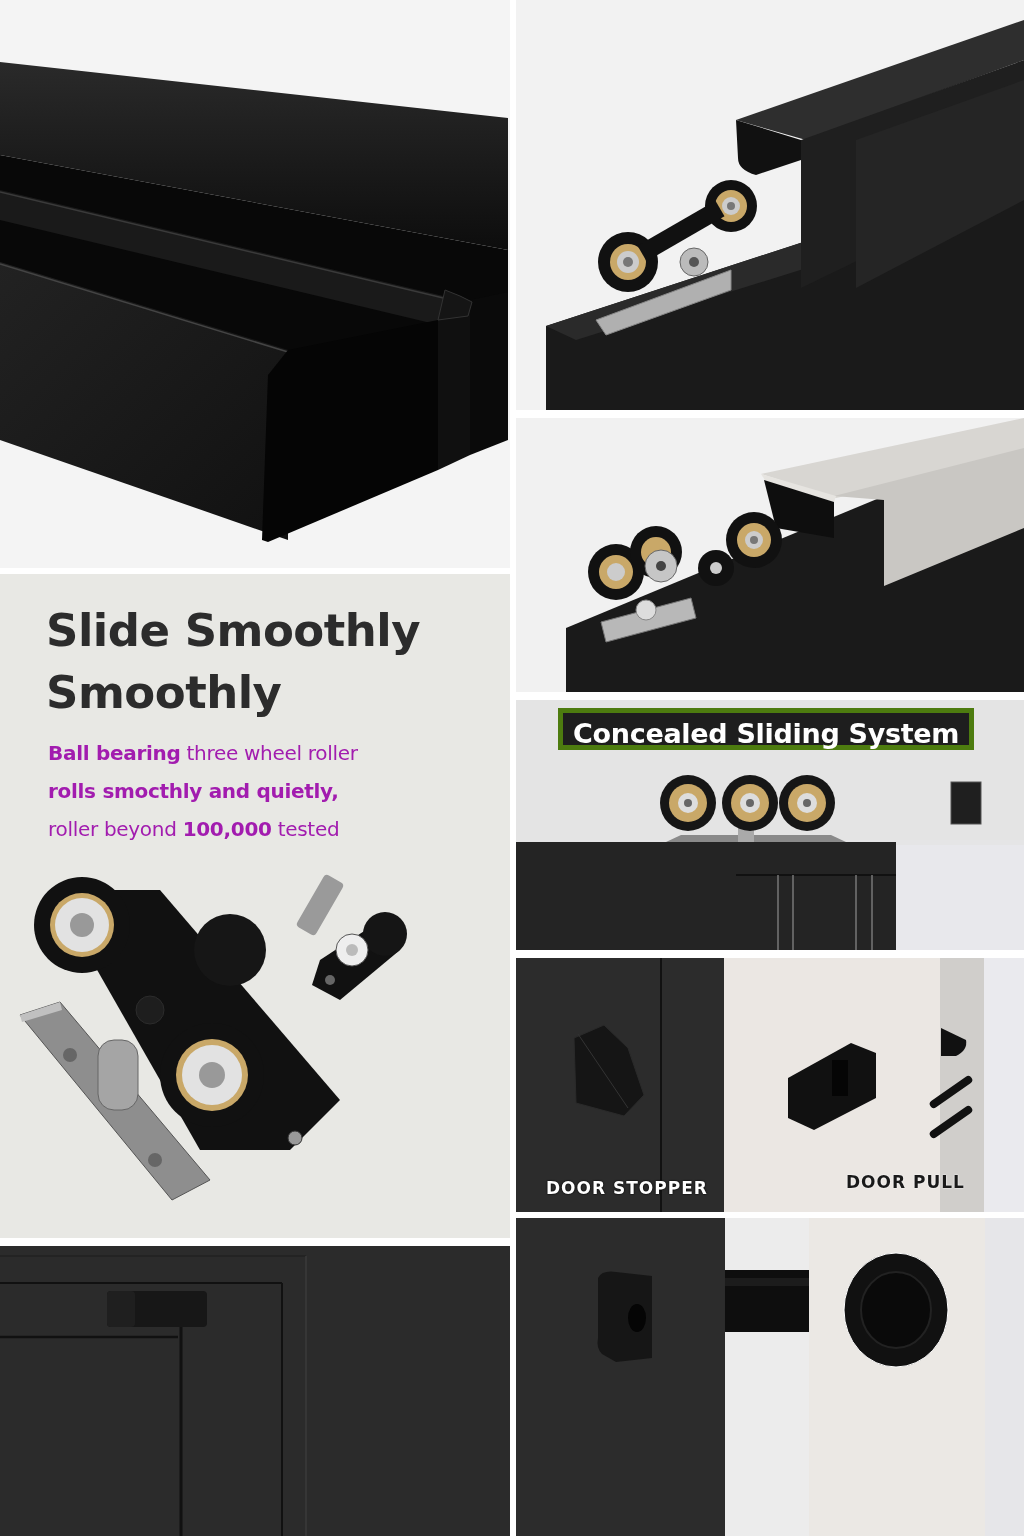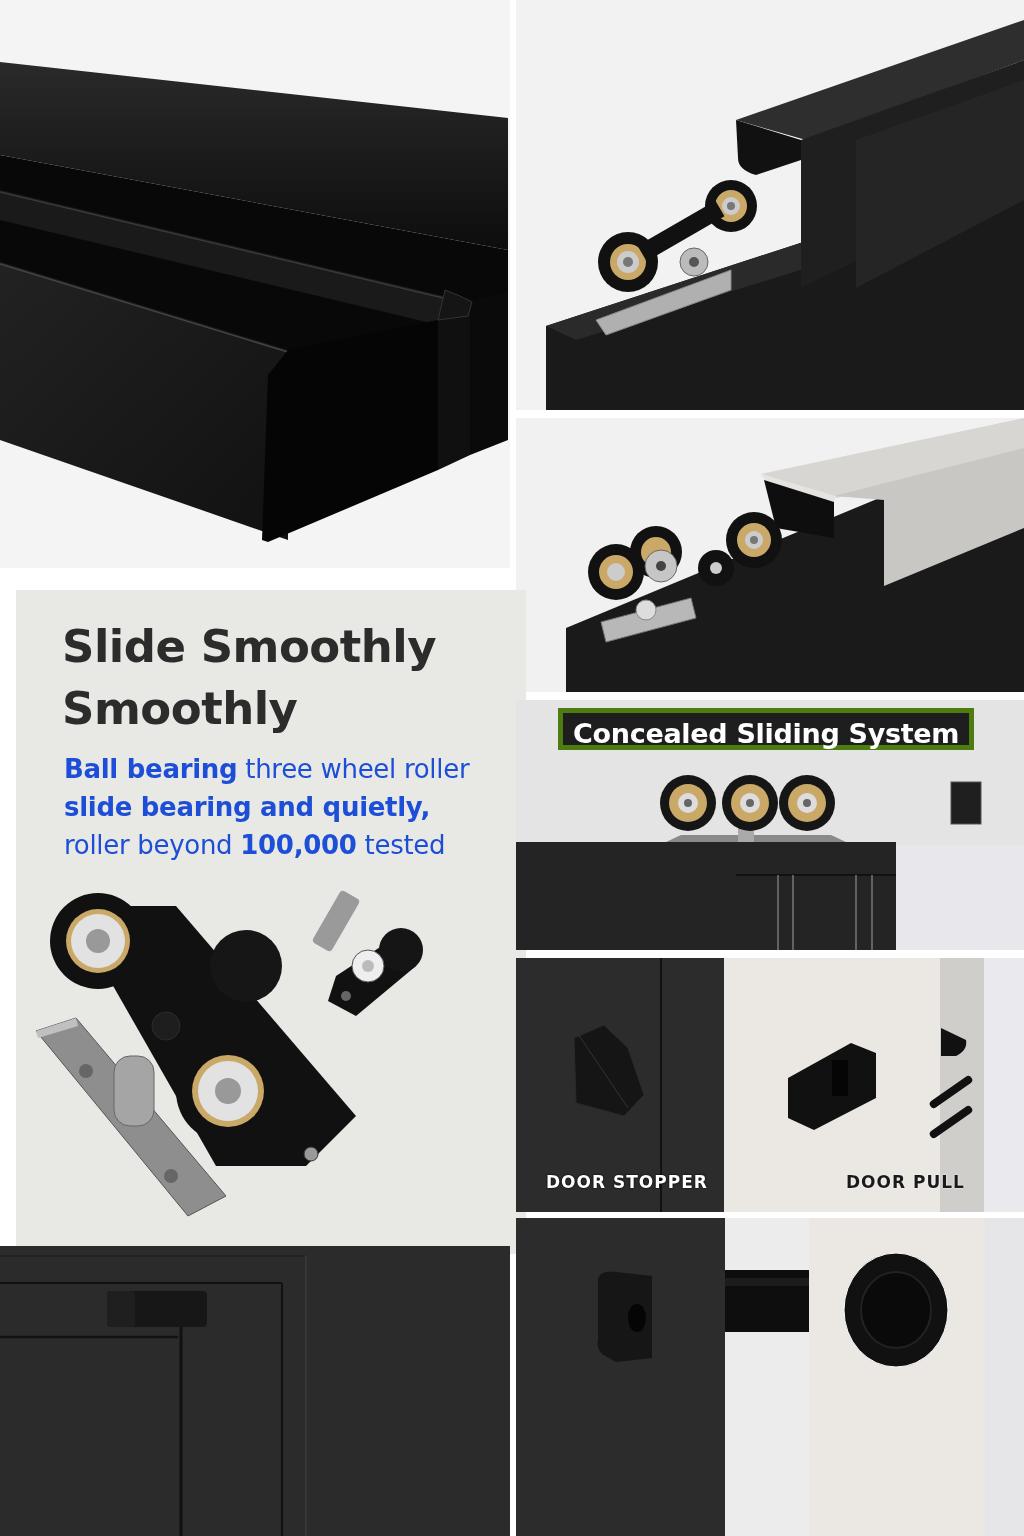--- a/index.html
+++ b/index.html
@@ -7,39 +7,39 @@
   body { position: relative; font-family: "DejaVu Sans", sans-serif; }
   .panel { position: absolute; overflow: hidden; }
 
   
   #p-track { left: 0; top: 0; width: 510px; height: 568px; background: #f4f4f4; }
   
   #p-roller-black { left: 516px; top: 0; width: 508px; height: 410px; background: #f2f2f2; }
   
   #p-roller-silver { left: 516px; top: 418px; width: 508px; height: 274px; background: #f1f1f1; }
   
-  #p-feature { left: 0; top: 590px; width: 510px; height: 664px; background: #e8e8e4; margin-left: 16px; }
+  #p-feature { left: 0; top: 574px; width: 510px; height: 664px; background: #e8e8e4; }
   
   #p-concealed { left: 516px; top: 700px; width: 508px; height: 250px; background: #e5e5e6; }
   
   #p-accessories { left: 516px; top: 958px; width: 508px; height: 254px; background: #2a2a2a; }
   
   #p-door { left: 0; top: 1246px; width: 510px; height: 290px; background: #2b2b2b; }
   
   #p-flush { left: 516px; top: 1218px; width: 508px; height: 318px; background: #2b2b2b; }
 
   .headline {
     position: absolute; left: 46px; top: 26px;
     font-family: "DejaVu Sans", sans-serif; font-weight: bold;
     font-size: 45px; line-height: 62px; color: #2c2c2c; letter-spacing: -0.5px;
     width: 440px;
   }
   .body-copy {
     position: absolute; left: 48px; top: 160px; width: 450px;
-    font-family: "DejaVu Sans", sans-serif; font-size: 26px; line-height: 38px; color: #1d4ed8;
+    font-family: "DejaVu Sans", sans-serif; font-size: 20px; line-height: 38px; color: #a21caf;
     letter-spacing: -0.3px;
   }
   .body-copy b { font-weight: bold; }
 
   .tag-dark {
     position: absolute; left: 42px; top: 8px; height: 42px; padding: 0 10px;
     background: #1e1e1e; color: #fff; font-weight: bold; font-size: 27px; line-height: 42px;
     font-family: "DejaVu Sans", sans-serif; letter-spacing: -0.3px;
     border: 5px solid #4d7c0f;
   }
@@ -138,21 +138,21 @@
   </svg>
 </div>
 
 <div class="panel" id="p-feature">
   <div class="headline">
     <div>Slide Smoothly</div>
     <div>Smoothly</div>
   </div>
   <div class="body-copy">
     <div><b>Ball bearing</b><span> three wheel roller</span></div>
-    <div><b>slide bearing and quietly,</b></div>
+    <div><b>rolls smocthly and quietly,</b></div>
     <div><span>roller beyond </span><b>100,000</b><span> tested</span></div>
   </div>
   <svg width="510" height="664" viewBox="0 0 510 664" style="top:0">
     <g transform="translate(0,276)">
 
       <polygon points="20,165 60,152 210,330 172,350" fill="#8e8e8e" stroke="#555"></polygon>
       <polygon points="20,165 60,152 62,160 22,172" fill="#c0c0c0"></polygon>
       <circle cx="70" cy="205" r="7" fill="#666"></circle>
       <circle cx="155" cy="310" r="7" fill="#666"></circle>
 
@@ -230,21 +230,21 @@
       <line x1="62" y1="76" x2="112" y2="150" stroke="#333"></line>
     </g>
     <g>
       <polygon points="272,120 335,85 360,95 360,140 298,172 272,160" fill="#111"></polygon>
       <rect x="316" y="102" width="16" height="36" fill="#050505"></rect>
       <path d="M425 70 L450 82 Q452 92 440 98 L425 98 Z" fill="#111"></path>
       <rect x="410" y="130" width="50" height="8" rx="4" fill="#111" transform="rotate(-35 435 134)"></rect>
       <rect x="410" y="160" width="50" height="8" rx="4" fill="#111" transform="rotate(-35 435 164)"></rect>
     </g>
   </svg>
-  <div class="caps-label caps-light" style="left:30px; top:214px;">DOOR STOPPER</div>
+  <div class="caps-label caps-light" style="left:30px; top:220px;">DOOR STOPPER</div>
   <div class="caps-label caps-dark" style="left:330px; top:214px;text-align:center;">DOOR PULL</div>
 </div>
 
 <div class="panel" id="p-door">
   <svg width="510" height="290" viewBox="0 0 510 290">
     <rect x="0" y="0" width="510" height="290" fill="#2b2b2b"></rect>
     <line x1="0" y1="10" x2="306" y2="10" stroke="#222" stroke-width="1.5"></line>
     <line x1="306" y1="10" x2="306" y2="290" stroke="#3b3b3b" stroke-width="1.5"></line>
     <line x1="0" y1="37" x2="282" y2="37" stroke="#111" stroke-width="2"></line>
     <line x1="282" y1="37" x2="282" y2="290" stroke="#111" stroke-width="2"></line>

